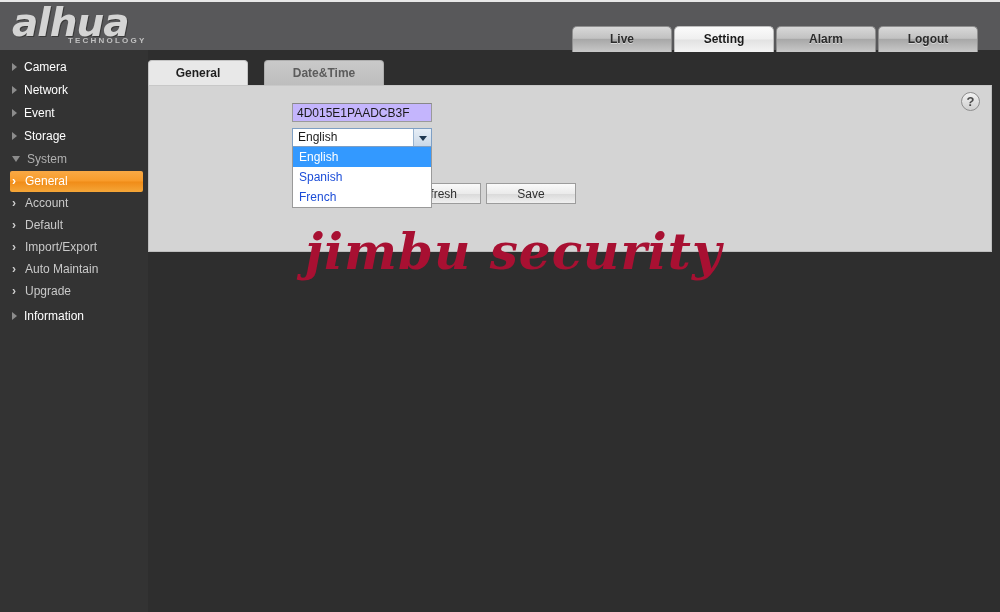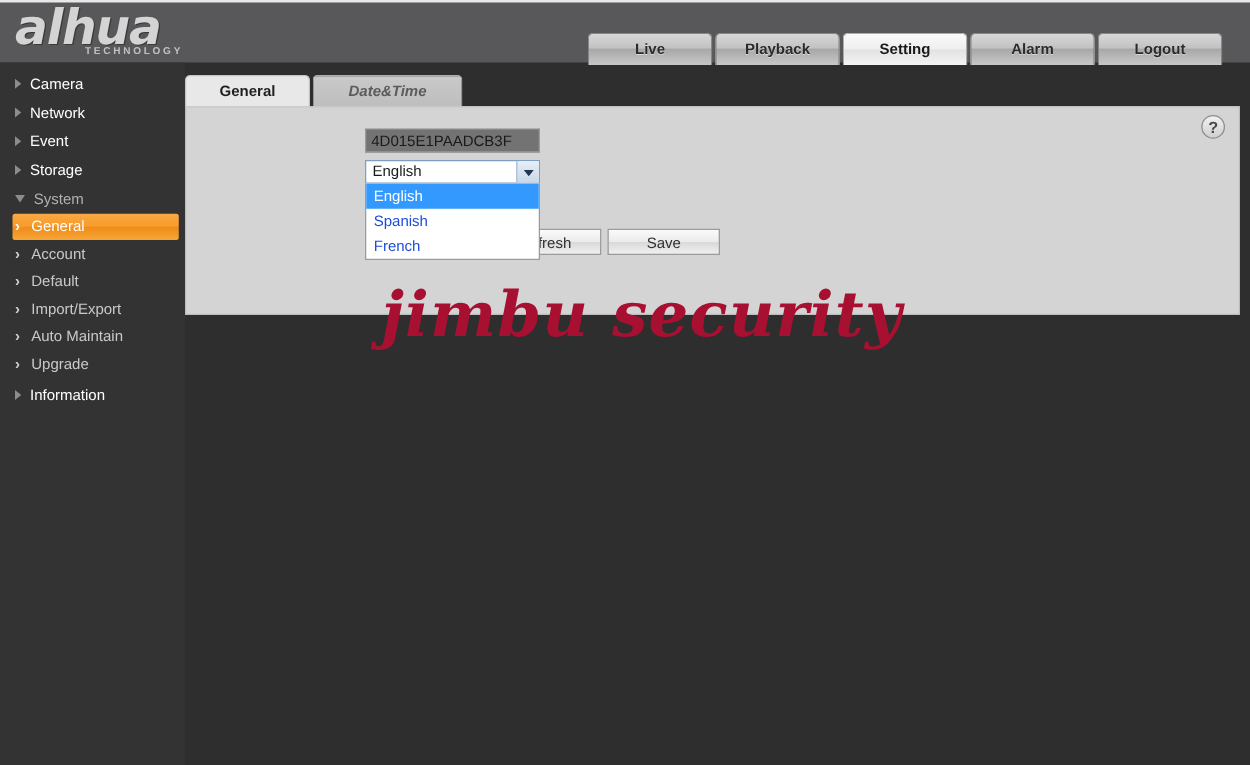--- a/index.html
+++ b/index.html
@@ -166,26 +166,25 @@
   }
   .ctab.active {
     width: 100px;
     background: #e8e8e8;
     color: #1f1f1f;
     border: 1px solid #c4c4c4;
     border-bottom: none;
   }
   .ctab.inactive {
     width: 120px;
-    margin-left: 2px;
+    margin-left: 16px;
     background: linear-gradient(to bottom, #c9c9c9 0%, #bdbdbd 100%);
     color: #5c5c5c;
     border: 1px solid #aeaeae;
     border-bottom: none;
-    font-style: italic;
   }
   #panel-body {
     position: absolute;
     left: 148px;
     top: 85px;
     width: 844px;
     height: 167px;
     background: #d4d4d4;
     border: 1px solid #bdbdbd;
     border-top: 1px solid #c8c8c8;
@@ -216,21 +215,21 @@
   }
   #name-input {
     position: absolute;
     left: 292px;
     top: 103px;
     width: 140px;
     height: 19px;
     box-sizing: border-box;
     border: 1px solid #9a9a9a;
     border-top-color: #888;
-    background: #737373;
+    background: #c4b5fd;
     font-size: 12px;
     font-family: "Liberation Sans", sans-serif;
     color: #1a1a1a;
     padding: 0 4px;
     outline: none;
   }
   #lang-select {
     position: absolute;
     left: 292px;
     top: 128px;
@@ -322,21 +321,20 @@
 <body>
 
 <div id="header">
   <div id="logo">
     <div id="logo-text">alhua</div>
     <div id="logo-sub">TECHNOLOGY</div>
   </div>
 
   <div id="topnav">
     <div class="navbtn">Live</div>
-    <div class="navbtn">Playback</div>
     <div class="navbtn active">Setting</div>
     <div class="navbtn">Alarm</div>
     <div class="navbtn">Logout</div>
   </div>
 </div>
 
 <div id="sidebar">
   <div style="height:5px"></div>
 
   <div class="menu-top">

